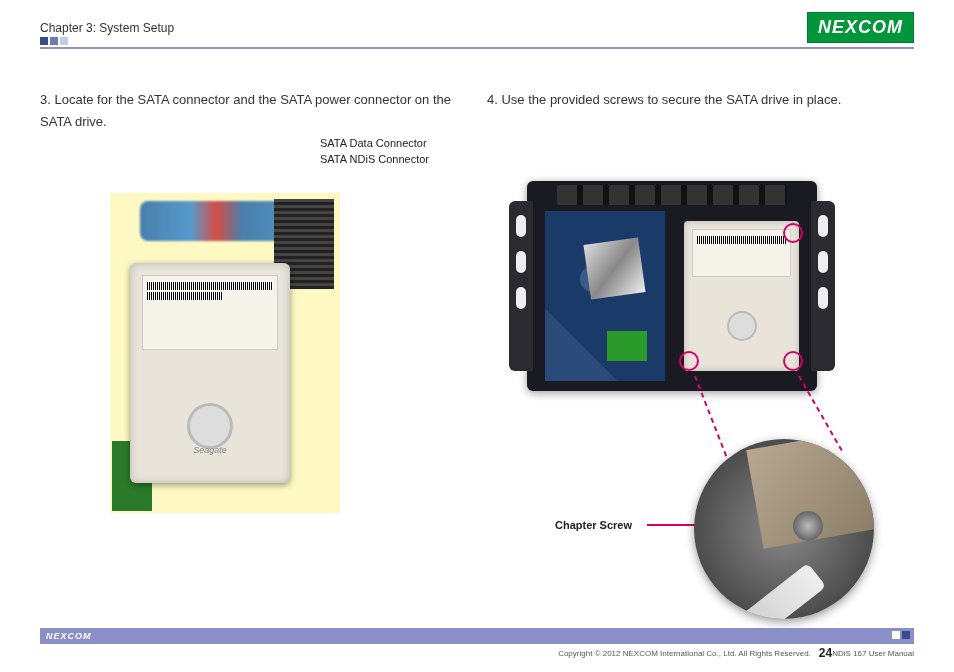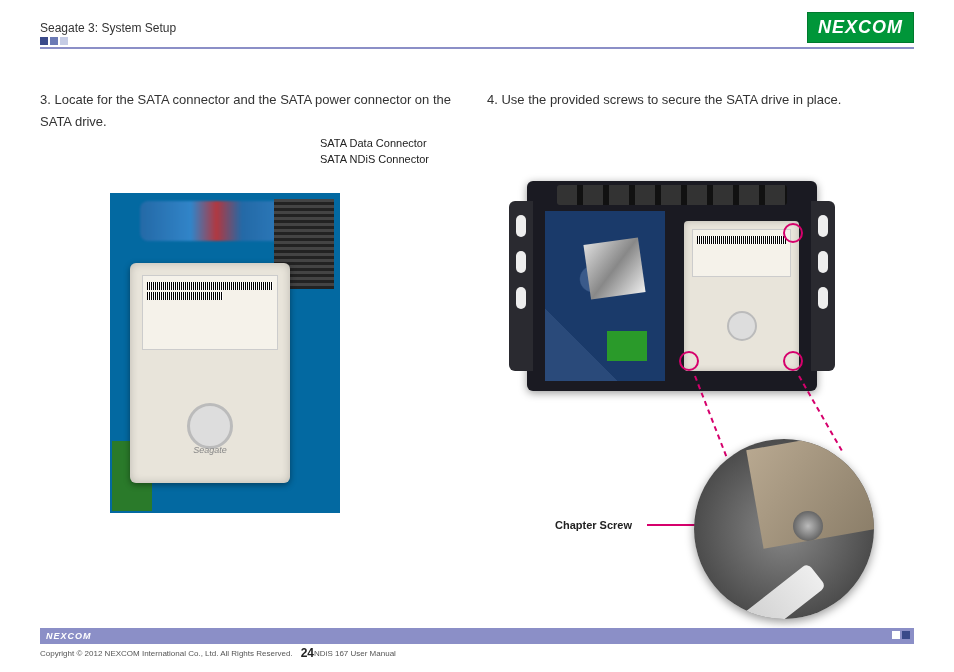--- a/index.html
+++ b/index.html
@@ -78,21 +78,21 @@
   .figure1-wrap {
     position: relative;
     width: 280px;
     height: 340px;
     margin-left: 70px;
     margin-top: 60px;
   }
   .figure1 {
     width: 230px;
     height: 320px;
-    background: #0369a1;
+    background: #fef9c3;
     position: absolute;
     left: 0; top: 0;
     overflow: hidden;
   }
   .cables {
     position: absolute;
     top: 8px; left: 30px;
     width: 170px; height: 40px;
     background: linear-gradient(90deg,#2a6aa8 0%,#3a8ad0 30%,#d03030 45%,#2a6aa8 60%,#3a8ad0 100%);
     border-radius: 8px;
@@ -206,33 +206,33 @@
     height:16px;
     background:#8b8fc7;
     display:flex;
     align-items:center;
     padding:0 6px;
   }
   .footer-logo{ color:#fff; font-size:9px; font-weight:bold; letter-spacing:1px; font-style:italic;}
   .footer-squares{position:absolute;right:4px;top:3px;display:flex;gap:2px;}
   .fsq{width:8px;height:8px;}
   .footer-line{
-    position:absolute; left:40px; right:40px; bottom:12px;
-    display:flex; justify-content:flex-start; align-items:center;
+    position:absolute; left:28px; right:40px; bottom:12px;
+    display:flex; justify-content:flex-end; align-items:center;
     font-size:8px; color:#555;
   }
   .page-num{ font-size:12px; font-weight:bold; color:#222;margin-left:8px;}
 
   svg.overlay{position:absolute;top:0;left:0;pointer-events:none;}
 </style>
 </head>
 <body>
 
 <div class="header">
-  <div class="chapter-title">Seagate 3: System Setup</div>
+  <div class="chapter-title">Chapter 3: System Setup</div>
   <div class="logo-box">NE<span class="x">X</span>COM</div>
 </div>
 <div class="header-squares">
   <div class="sq sq1"></div>
     <div class="sq sq2"></div>
     <div class="sq sq3"></div>
 </div>
 <div class="header-rule"></div>
 
 <div class="content">

